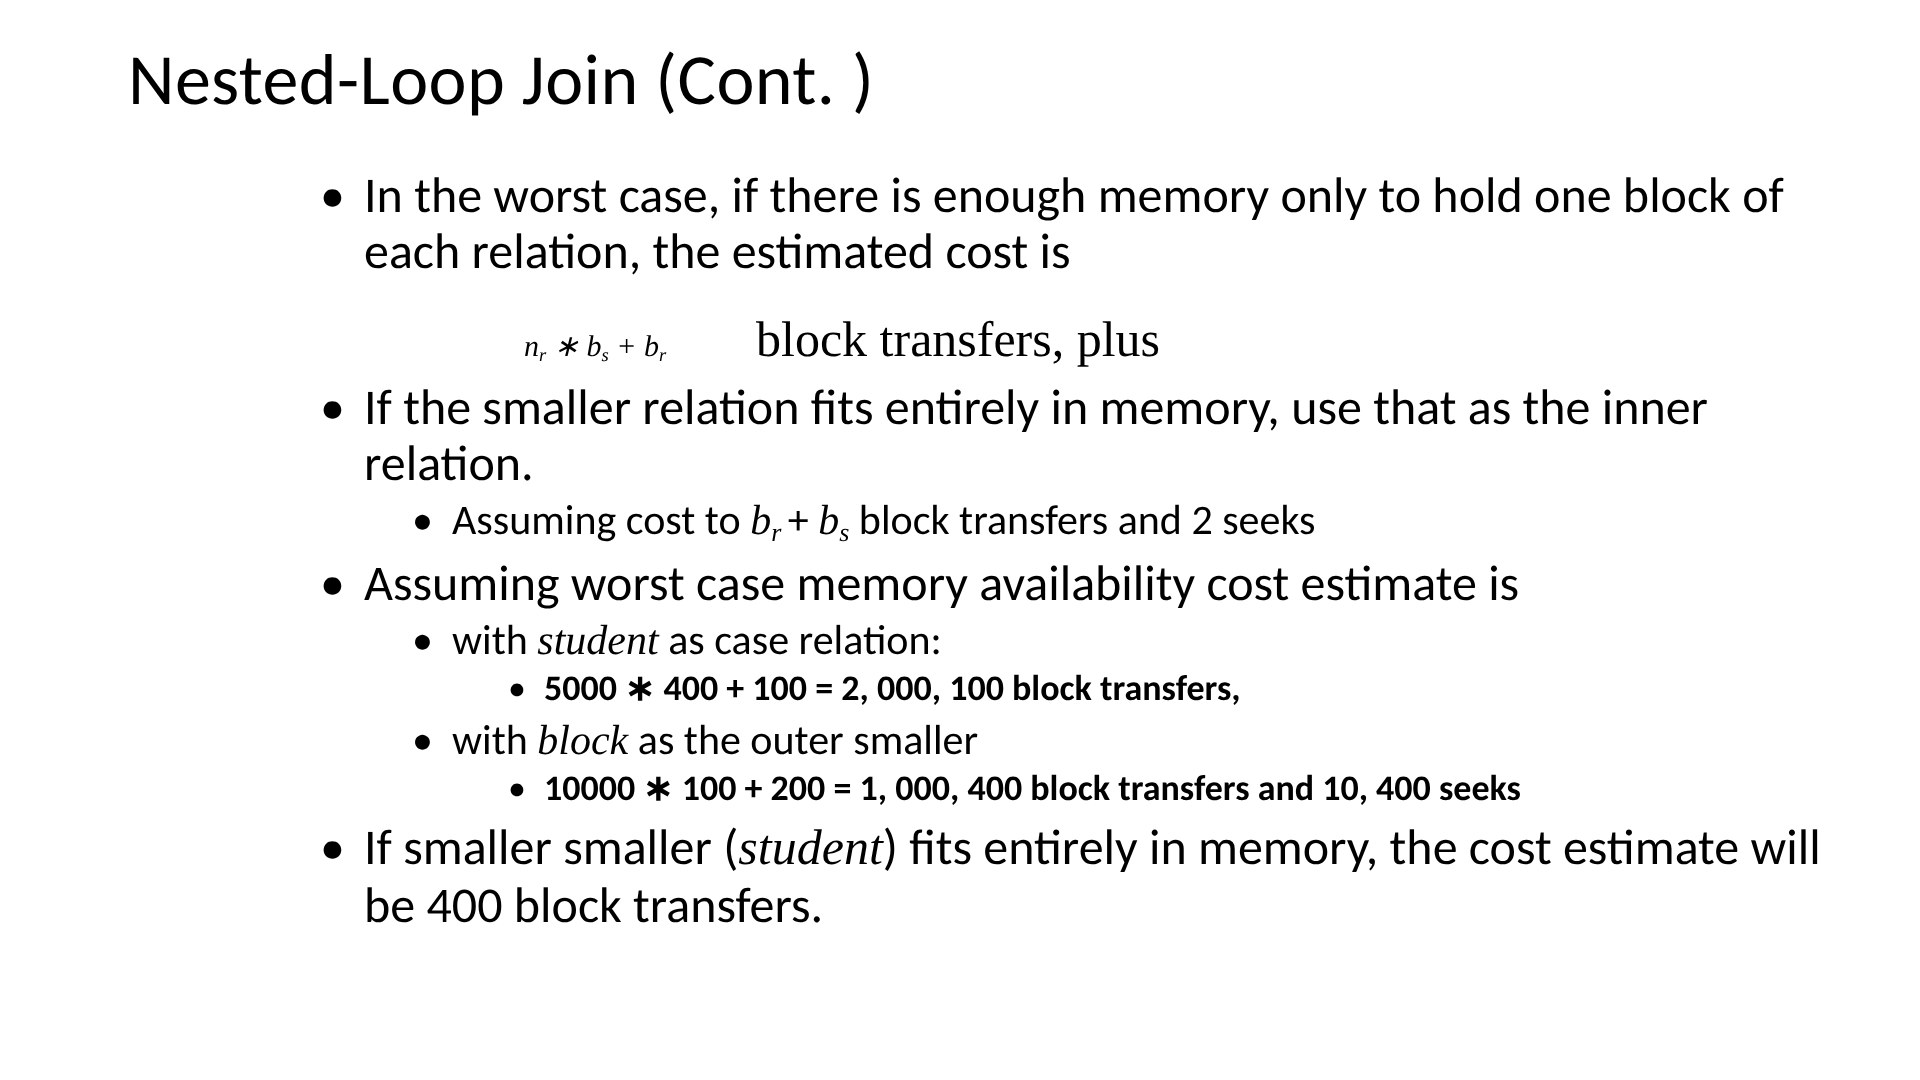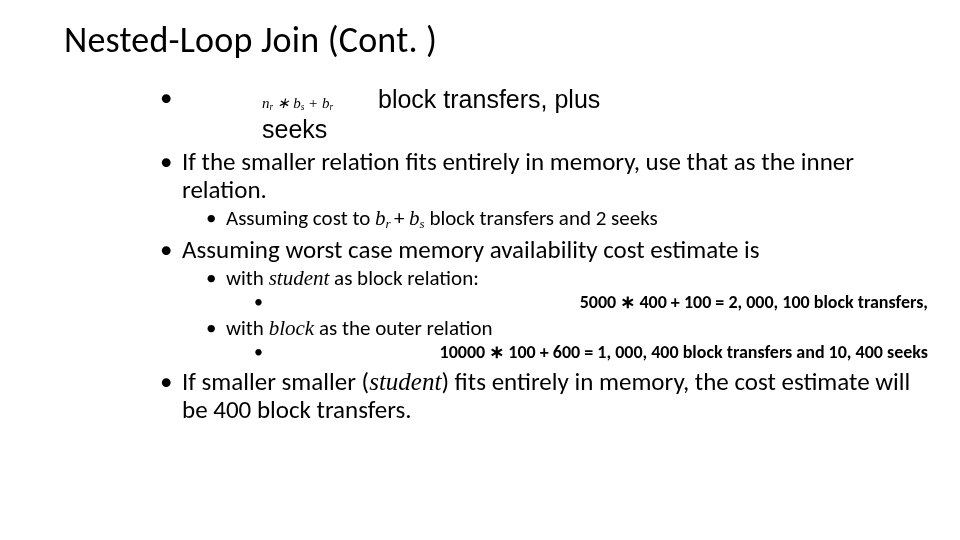--- a/index.html
+++ b/index.html
@@ -9,21 +9,21 @@
     height: 540px;
     background: #ffffff;
     font-family: "Calibri", "Segoe UI", Arial, sans-serif;
     color: #000000;
     overflow: hidden;
   }
   .slide {
     box-sizing: border-box;
     width: 960px;
     height: 540px;
-    padding: 18px 32px 20px 64px;
+    padding: 18px 48px 20px 64px;
   }
   .title {
     font-family: "Calibri Light", "Calibri", "Segoe UI Light", Arial, sans-serif;
     font-size: 36px;
     font-weight: 400;
     letter-spacing: 0.2px;
     margin: 0 0 22px 0;
   }
   ul, li { margin: 0; padding: 0; list-style: none; }
   .lvl1 { margin-left: 118px; }
@@ -38,78 +38,78 @@
   .lvl2 { margin-left: 44px; margin-top: 2px; }
   .lvl2 > li { position: relative; font-size: 21px; line-height: 1.15; margin-bottom: 2px; }
   .lvl2 > li::before {
     content: "\2022";
     position: absolute;
     left: -20px;
     top: 0;
     font-size: 21px;
   }
   .lvl3 { margin-left: 46px; margin-top: 2px; }
-  .lvl3 > li { position: relative; font-size: 18px; line-height: 1.2; margin-bottom: 2px; font-weight: 600; text-align: right; }
+  .lvl3 > li { position: relative; font-size: 18px; line-height: 1.2; margin-bottom: 2px; font-weight: 600; }
   .lvl3 > li::before {
     content: "\2022";
     position: absolute;
     left: -18px;
     top: 0;
     font-size: 18px;
     font-weight: 400;
   }
-  .formula-block { display: block; font-size: 22px; font-family: "Cambria Math", "Times New Roman", serif; line-height: 1.2; }
+  .formula-block { display: block; font-size: 22px; font-family: "Cambria Math", "Times New Roman", serif; line-height: 1.2; margin-top: 16px; }
   .formula-line { display: grid; grid-template-columns: 110px auto; column-gap: 6px; align-items: baseline; margin-left: 80px; }
   .formula-expr { font-size: 15px; font-style: italic; font-family: "Cambria Math", "Times New Roman", serif; white-space: nowrap; }
-  .formula-desc { font-size: 25px; font-family: Liberation Sans, sans-serif; font-style: normal; }
+  .formula-desc { font-size: 25px; font-family: Liberation Serif, serif; font-style: normal; }
   sub { font-size: 0.62em; font-style: italic; vertical-align: -0.25em; font-family: "Cambria Math", "Times New Roman", serif; }
   .ital { font-style: italic; font-family: "Cambria Math", "Times New Roman", serif; }
 </style>
 </head>
 <body>
 
 <div class="slide">
   <h1 class="title">Nested-Loop Join (Cont. )</h1>
 
   <ul class="lvl1">
 
     <li>
+      <span>In the worst case, if there is enough memory only to hold one block of each relation, the estimated cost is</span>
       <div class="formula-block">
         <div class="formula-line">
           <span class="formula-expr">n<sub>r</sub> ∗ b<sub>s</sub> + b<sub>r</sub></span>
           <span class="formula-desc">block transfers, plus</span>
         </div>
         <div class="formula-line">
-          <span class="formula-desc">seeks</span>
         </div>
       </div>
     </li>
 
     <li>
       <span>If the smaller relation fits entirely in memory, use that as the inner relation.</span>
       <ul class="lvl2">
         <li>
           <span>Assuming cost to </span><span class="ital">b<sub>r </sub></span> + <span class="ital">b<sub>s</sub></span><span> block transfers and 2 seeks</span>
         </li>
       </ul>
     </li>
 
     <li>
       <span>Assuming worst case memory availability cost estimate is</span>
       <ul class="lvl2">
         <li>
-          <span>with </span><span class="ital">student</span><span> as block relation:</span>
+          <span>with </span><span class="ital">student</span><span> as case relation:</span>
           <ul class="lvl3">
             <li>5000 ∗ 400 + 100 = 2, 000, 100 block transfers,</li>
           </ul>
         </li>
         <li>
-          <span>with </span><span class="ital">block</span><span>  as the outer relation</span>
+          <span>with </span><span class="ital">block</span><span>  as the outer smaller</span>
           <ul class="lvl3">
-            <li>10000 ∗ 100 + 600 = 1, 000, 400 block transfers and 10, 400 seeks</li>
+            <li>10000 ∗ 100 + 200 = 1, 000, 400 block transfers and 10, 400 seeks</li>
           </ul>
         </li>
       </ul>
     </li>
 
     <li>
       <span>If smaller smaller (</span><span class="ital">student</span><span>) fits entirely in memory, the cost estimate will be 400 block transfers.</span>
     </li>
 
 

